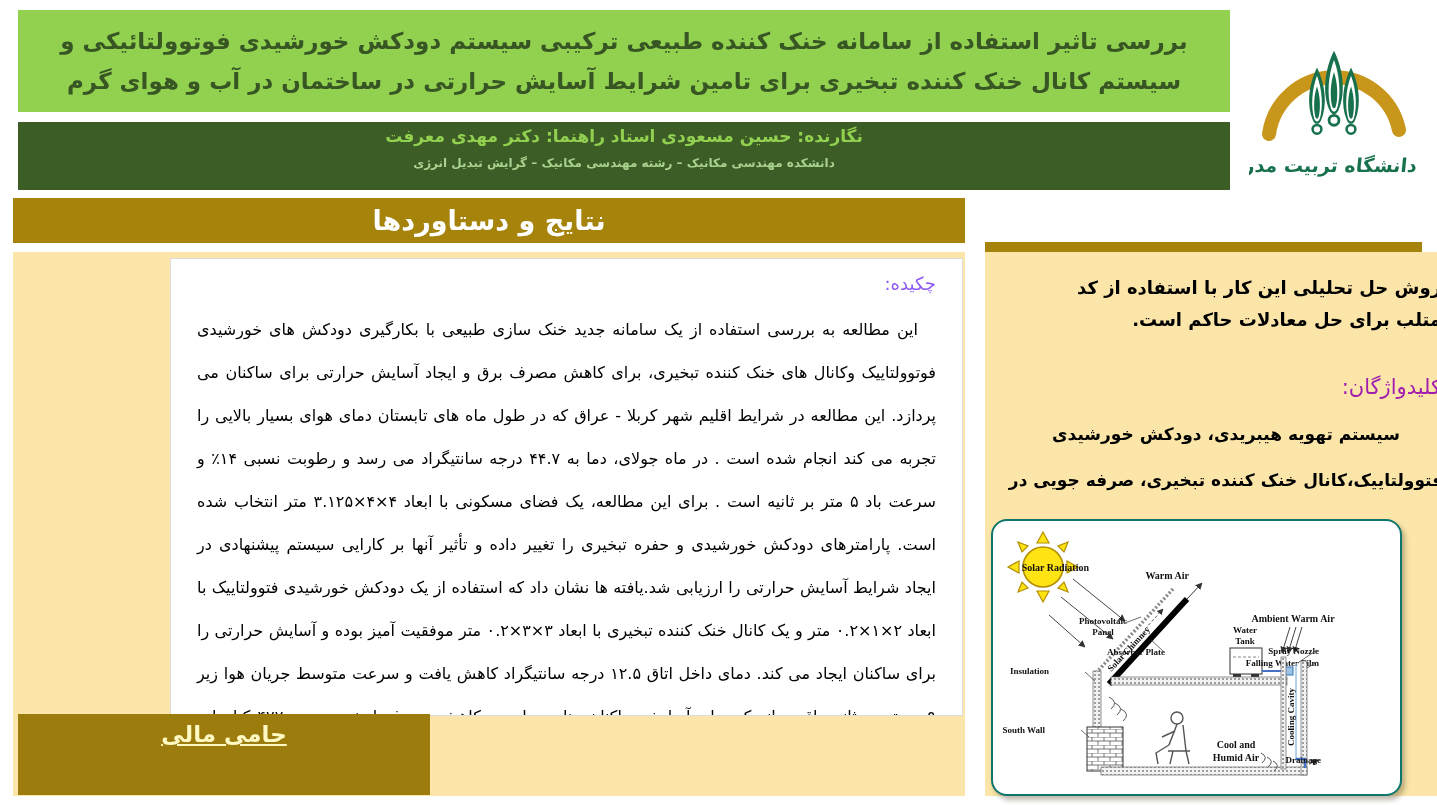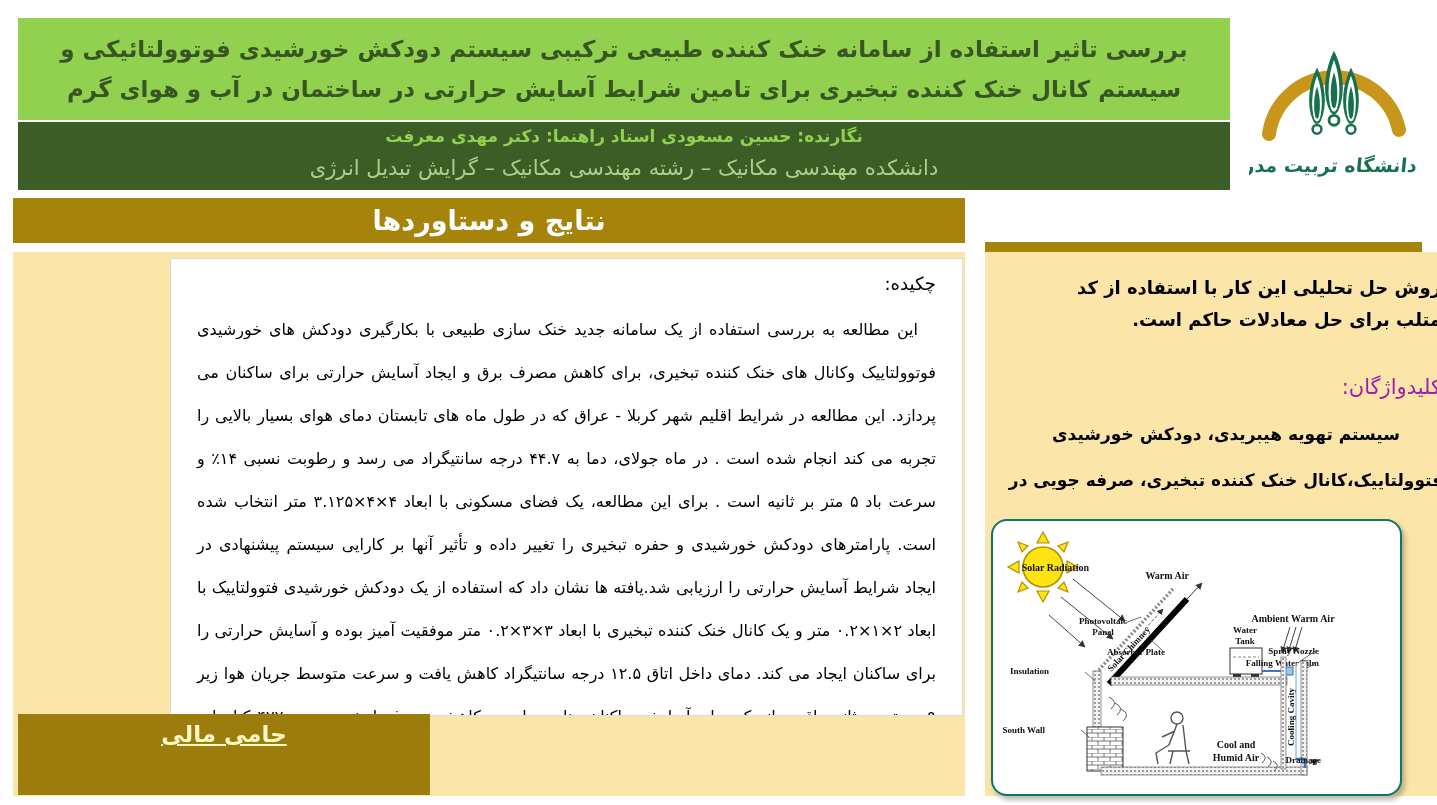--- a/index.html
+++ b/index.html
@@ -2,52 +2,52 @@
 <html lang="fa"><head>
 <meta charset="utf-8">
 <style>
   html,body { margin:0; padding:0; background:#ffffff; }
   .page {
     position:relative; width:1437px; height:805px; background:#ffffff;
     font-family:"DejaVu Sans", sans-serif; overflow:hidden;
   }
   
   .title-box {
-    position:absolute; left:18px; top:18px; width:1212px; height:102px;
+    position:absolute; left:18px; top:10px; width:1212px; height:102px;
     background:#92D050; color:#375623; font-weight:bold; font-size:23px;
     direction:rtl; text-align:center; display:flex; align-items:center; justify-content:center;
     line-height:1.75; padding:0 36px; box-sizing:border-box;
   }
   .author-bar {
     position:absolute; left:18px; top:122px; width:1212px; height:68px;
     background:#3C5D26; direction:rtl; text-align:center;
   }
   .author-line1 { color:#92D050; font-weight:bold; font-size:17px; padding-top:4px; }
-  .author-line2 { color:#A9D18E; font-weight:normal; font-size:21px; padding-top:10px; }
+  .author-line2 { color:#A9D18E; font-weight:bold; font-size:12px; padding-top:10px; }
   .logo-area {
     position:absolute; left:1230px; top:0; width:207px; height:196px; background:#ffffff;
     display:flex; align-items:center; justify-content:center;
   }
   
   .section-header {
     position:absolute; height:45px; background:#A6830B; color:#ffffff; font-weight:bold;
     font-size:27px; text-align:center; line-height:45px; direction:rtl;
   }
   .hdr-left  { left:13px;  top:198px; width:952px; }
   .hdr-right { left:985px; top:198px; width:437px;margin-top:44px; }
   
   .left-panel {
     position:absolute; left:13px; top:252px; width:952px; height:544px; background:#FBE5A8;
   }
   .abstract-box {
     position:absolute; left:157px; top:6px; width:793px; height:458px;
     background:#ffffff; border:1px solid #dcdcdc; box-sizing:border-box;
     padding:14px 26px 0 26px; direction:rtl; overflow:hidden;
   }
-  .abstract-label { font-size:18px; color:#000000; }
+  .abstract-label { font-size:18px; color:#8b5cf6; }
   .abstract-text  {
     font-size:16px; color:#000; text-align:justify; line-height:43px;
     margin-top:14px; text-indent:18px;
   }
   .sponsor-box {
     position:absolute; left:5px; top:462px; width:412px; height:81px;
     background:#9C7C0C; text-align:center; direction:rtl;
   }
   .sponsor-title { color:#fef9c3; font-weight:bold; font-size:23px; text-decoration:underline; padding-top:7px; }
   .sponsor-text  { color:#ffffff; font-size:16px; padding-top:13px; }

